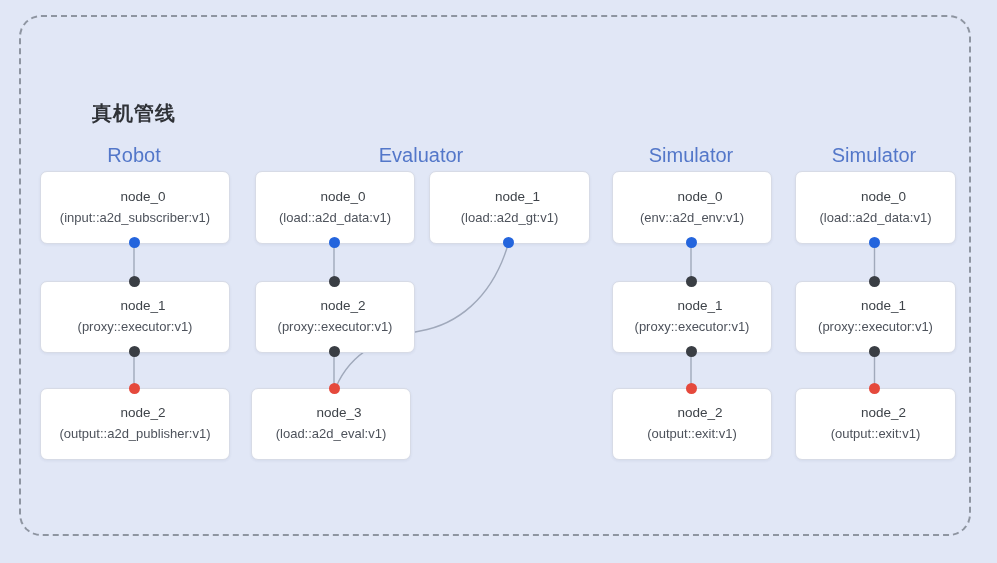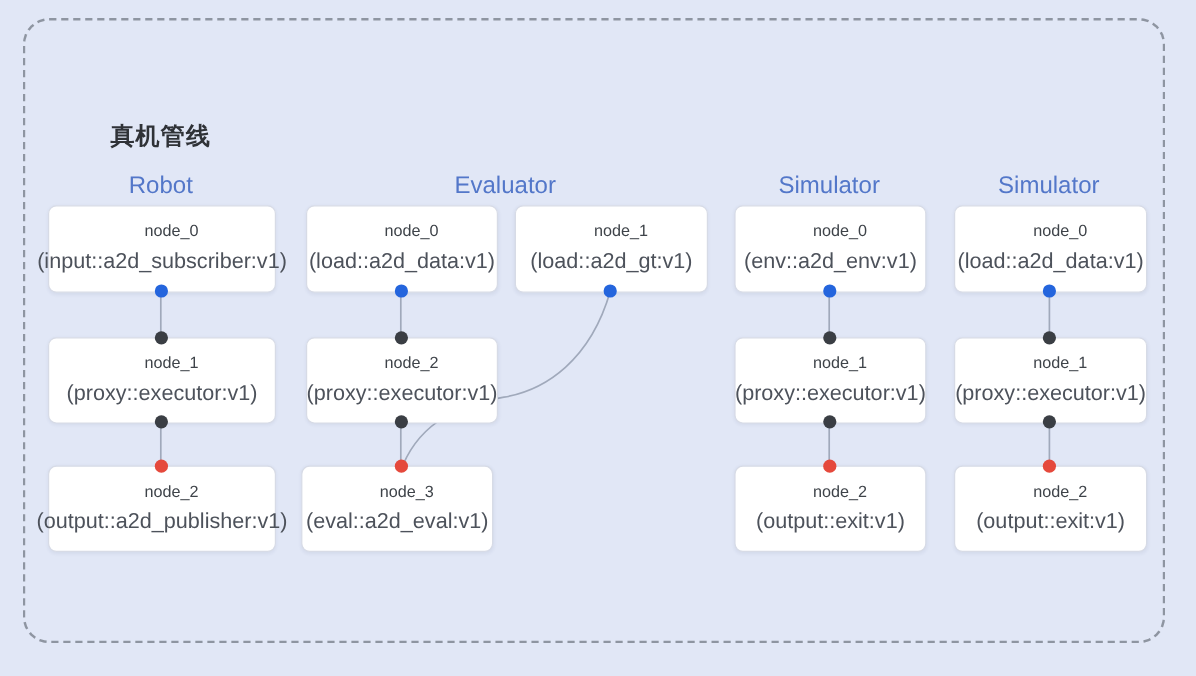--- a/index.html
+++ b/index.html
@@ -15,21 +15,21 @@
   svg.edges{position:absolute;left:0;top:0;width:997px;height:563px;z-index:1;pointer-events:none;}
   .title-zh{position:absolute;transform:translateX(-50%);font-size:20px;font-weight:700;
             color:var(--title-zh);white-space:nowrap;z-index:2;letter-spacing:1px;}
   .title-en{position:absolute;transform:translateX(-50%);font-size:20px;font-weight:400;
             color:var(--title-en);white-space:nowrap;z-index:2;margin-top:20px;}
   .node{position:absolute;background:var(--node-bg);border:1px solid var(--node-border);
         border-radius:7px;box-shadow:0 1px 3px rgba(40,55,100,0.07);z-index:2;
         display:flex;flex-direction:column;align-items:center;justify-content:center;
         text-align:center;line-height:1.55;}
   .nlabel{font-size:13.5px;color:var(--node-label);margin-left:16px;}
-  .ntype{font-size:18px;color:var(--node-type);}
+  .ntype{font-size:13px;color:var(--node-type);}
   .dot{position:absolute;width:11px;height:11px;border-radius:50%;z-index:3;}
   .dot.input{background:var(--port-input);}
   .dot.mid{background:var(--port-internal);}
   .dot.output{background:var(--port-output);}
 </style>
 </head>
 <body>
 
 <div class="stage">
   <div class="frame"></div>
@@ -72,21 +72,21 @@
   <div class="node" style="left:429px;top:171px;width:159px;height:71px;">
     <div class="nlabel">node_1</div>
     <div class="ntype">(load::a2d_gt:v1)</div>
   </div>
   <div class="node" style="left:255px;top:281px;width:158px;height:70px;">
     <div class="nlabel">node_2</div>
     <div class="ntype">(proxy::executor:v1)</div>
   </div>
   <div class="node" style="left:251px;top:388px;width:158px;height:70px;">
     <div class="nlabel">node_3</div>
-    <div class="ntype">(eval::a2d_eval:v1)</div>
+    <div class="ntype">(load::a2d_eval:v1)</div>
   </div>
 
   <div class="node" style="left:612px;top:171px;width:158px;height:71px;">
     <div class="nlabel">node_0</div>
     <div class="ntype">(env::a2d_env:v1)</div>
   </div>
   <div class="node" style="left:612px;top:281px;width:158px;height:70px;">
     <div class="nlabel">node_1</div>
     <div class="ntype">(proxy::executor:v1)</div>
   </div>

